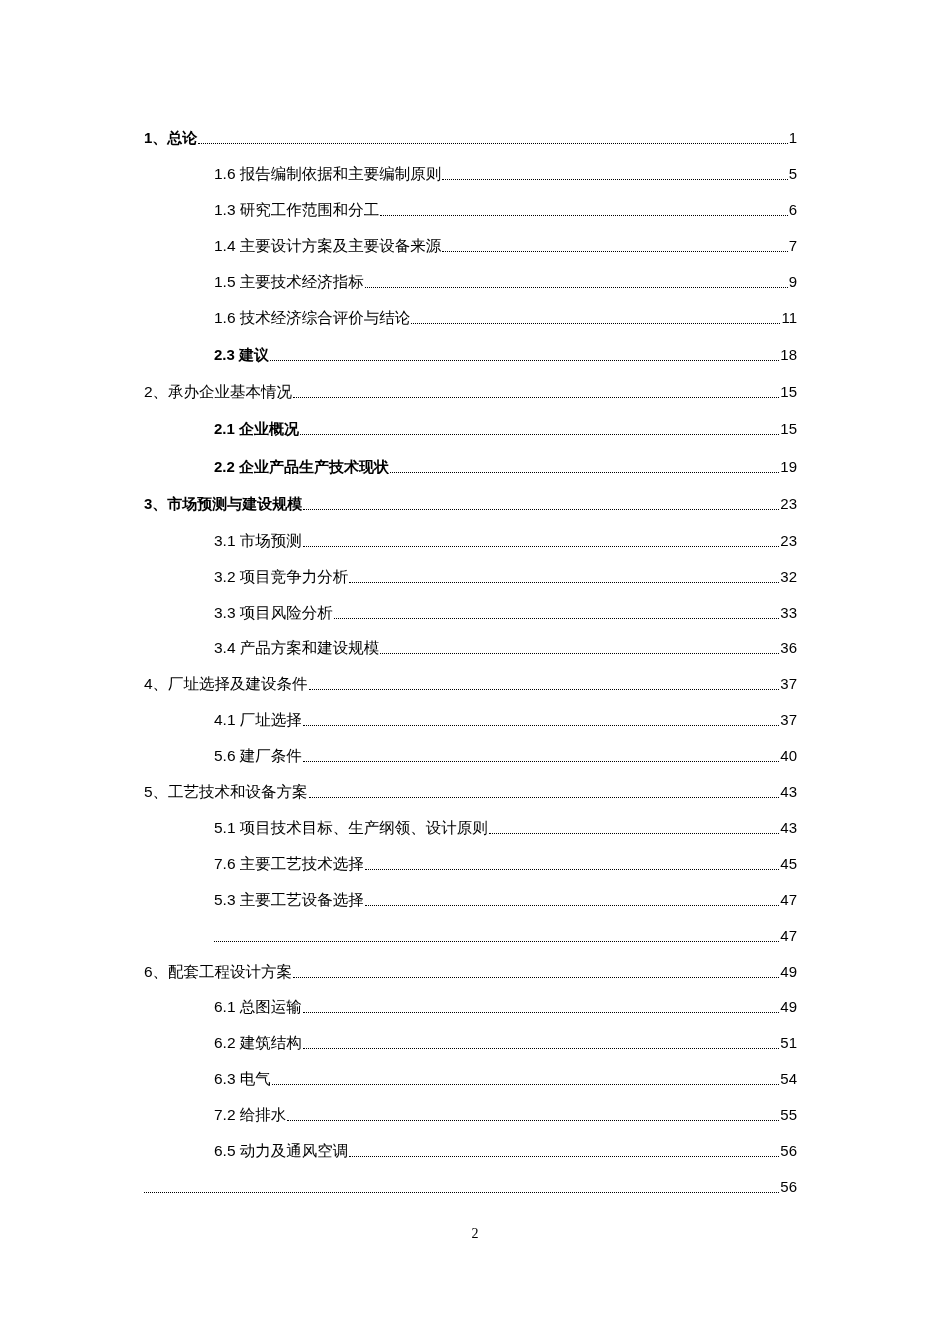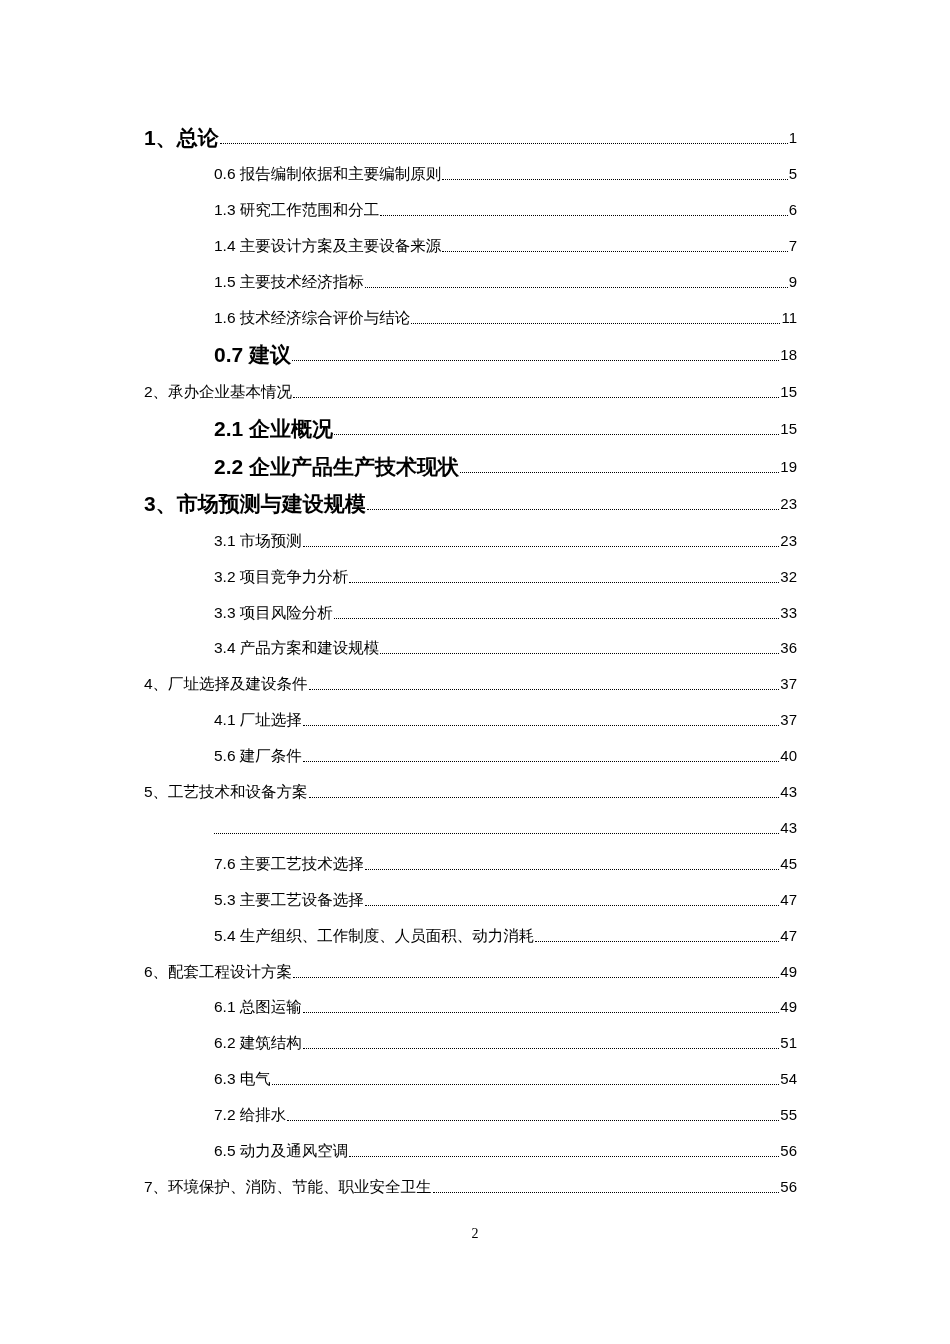--- a/index.html
+++ b/index.html
@@ -31,21 +31,21 @@
       display: flex;
       align-items: flex-end;
       height: 24px;
       font-size: 15.5px;
       line-height: 20px;
       white-space: nowrap;
       right: 153px;
     }
     .toc-entry.level-1 { left: 144px; }
     .toc-entry.level-2 { left: 214px; }
-    .toc-entry.bold .toc-label { font-weight: bold; font-size: 21px; }
+    .toc-entry.bold .toc-label { font-weight: bold; font-size: 15px; }
     .toc-label {
       flex: 0 0 auto;
       padding-right: 1px;
     }
     .toc-leader {
       flex: 1 1 auto;
       height: 20px;
       overflow: hidden;
       position: relative;
     }
@@ -76,21 +76,21 @@
 
 <div class="page">
   <div class="toc">
 
     <div class="toc-entry level-1 bold" style="top:124px">
       <span class="toc-label">1、总论</span>
       <span class="toc-leader"></span>
       <span class="toc-page">1</span>
     </div>
     <div class="toc-entry level-2" style="top:160px">
-      <span class="toc-label">0.6 报告编制依据和主要编制原则</span>
+      <span class="toc-label">1.6 报告编制依据和主要编制原则</span>
       <span class="toc-leader"></span>
       <span class="toc-page">5</span>
     </div>
     <div class="toc-entry level-2" style="top:196px">
       <span class="toc-label">1.3 研究工作范围和分工</span>
       <span class="toc-leader"></span>
       <span class="toc-page">6</span>
     </div>
     <div class="toc-entry level-2" style="top:232px">
       <span class="toc-label">1.4 主要设计方案及主要设备来源</span>
@@ -101,21 +101,21 @@
       <span class="toc-label">1.5 主要技术经济指标</span>
       <span class="toc-leader"></span>
       <span class="toc-page">9</span>
     </div>
     <div class="toc-entry level-2" style="top:304px">
       <span class="toc-label">1.6 技术经济综合评价与结论</span>
       <span class="toc-leader"></span>
       <span class="toc-page">11</span>
     </div>
     <div class="toc-entry level-2 bold" style="top:341px">
-      <span class="toc-label">0.7 建议</span>
+      <span class="toc-label">2.3 建议</span>
       <span class="toc-leader"></span>
       <span class="toc-page">18</span>
     </div>
     <div class="toc-entry level-1" style="top:378px">
       <span class="toc-label">2、承办企业基本情况</span>
       <span class="toc-leader"></span>
       <span class="toc-page">15</span>
     </div>
     <div class="toc-entry level-2 bold" style="top:415px">
       <span class="toc-label">2.1 企业概况</span>
@@ -166,35 +166,35 @@
       <span class="toc-label">5.6 建厂条件</span>
       <span class="toc-leader"></span>
       <span class="toc-page">40</span>
     </div>
     <div class="toc-entry level-1" style="top:778px">
       <span class="toc-label">5、工艺技术和设备方案</span>
       <span class="toc-leader"></span>
       <span class="toc-page">43</span>
     </div>
     <div class="toc-entry level-2" style="top:814px">
+      <span class="toc-label">5.1 项目技术目标、生产纲领、设计原则</span>
       <span class="toc-leader"></span>
       <span class="toc-page">43</span>
     </div>
     <div class="toc-entry level-2" style="top:850px">
       <span class="toc-label">7.6 主要工艺技术选择</span>
       <span class="toc-leader"></span>
       <span class="toc-page">45</span>
     </div>
     <div class="toc-entry level-2" style="top:886px">
       <span class="toc-label">5.3 主要工艺设备选择</span>
       <span class="toc-leader"></span>
       <span class="toc-page">47</span>
     </div>
     <div class="toc-entry level-2" style="top:922px">
-      <span class="toc-label">5.4 生产组织、工作制度、人员面积、动力消耗</span>
       <span class="toc-leader"></span>
       <span class="toc-page">47</span>
     </div>
     <div class="toc-entry level-1" style="top:958px">
       <span class="toc-label">6、配套工程设计方案</span>
       <span class="toc-leader"></span>
       <span class="toc-page">49</span>
     </div>
     <div class="toc-entry level-2" style="top:993px">
       <span class="toc-label">6.1 总图运输</span>
@@ -215,21 +215,20 @@
       <span class="toc-label">7.2 给排水</span>
       <span class="toc-leader"></span>
       <span class="toc-page">55</span>
     </div>
     <div class="toc-entry level-2" style="top:1137px">
       <span class="toc-label">6.5 动力及通风空调</span>
       <span class="toc-leader"></span>
       <span class="toc-page">56</span>
     </div>
     <div class="toc-entry level-1" style="top:1173px">
-      <span class="toc-label">7、环境保护、消防、节能、职业安全卫生</span>
       <span class="toc-leader"></span>
       <span class="toc-page">56</span>
     </div>
 
   </div>
 
   <div class="page-number">2</div>
 </div>
 
 </body></html>

